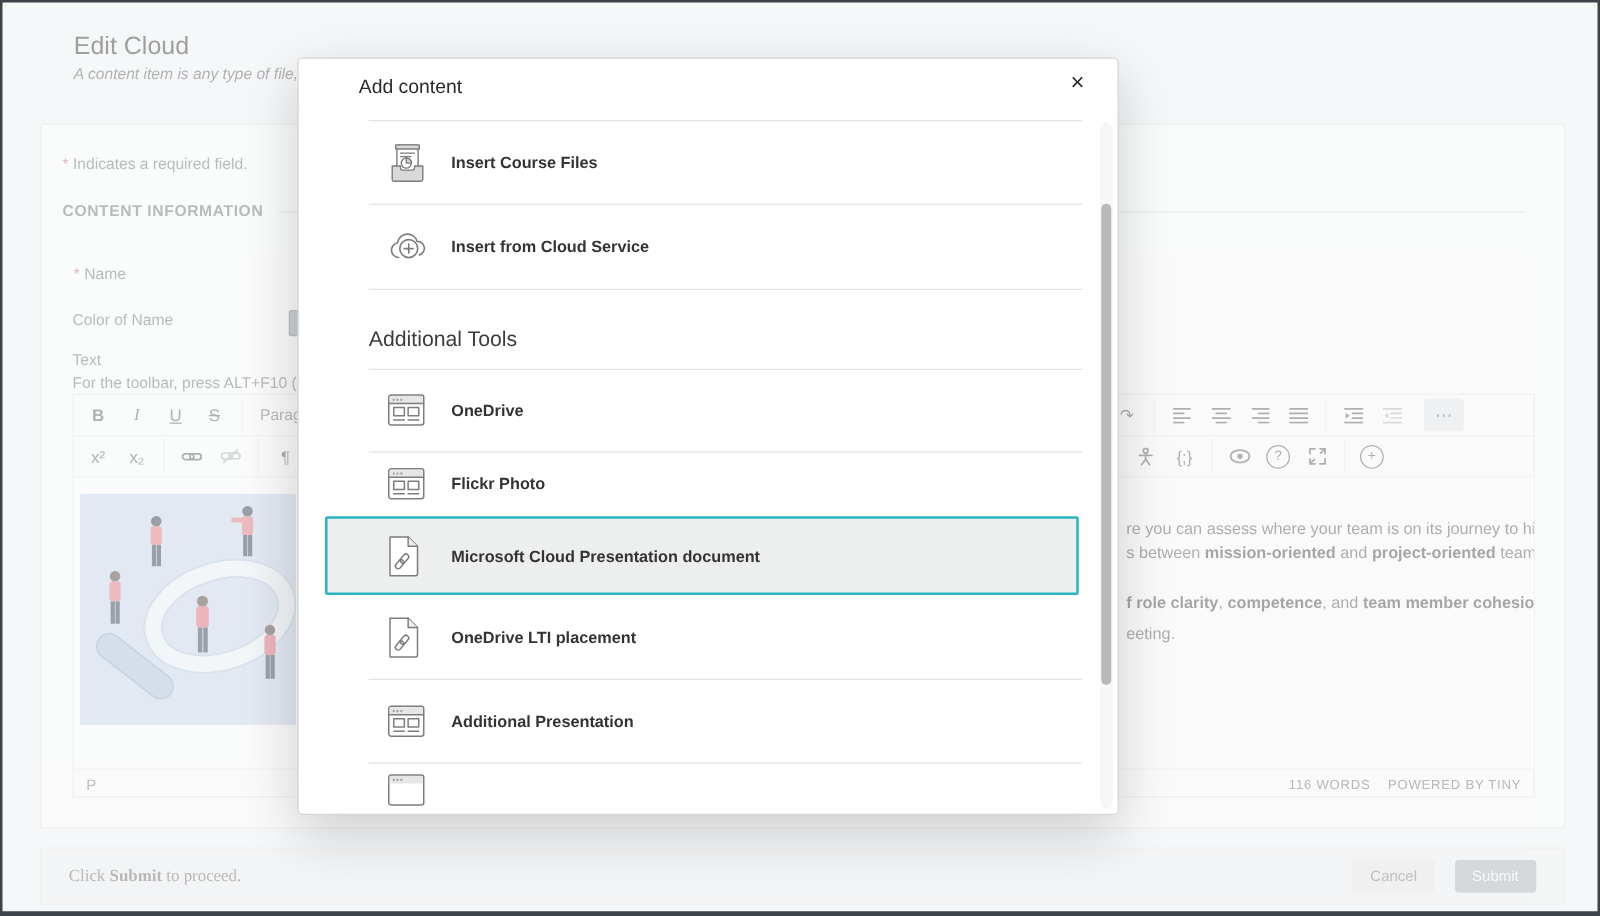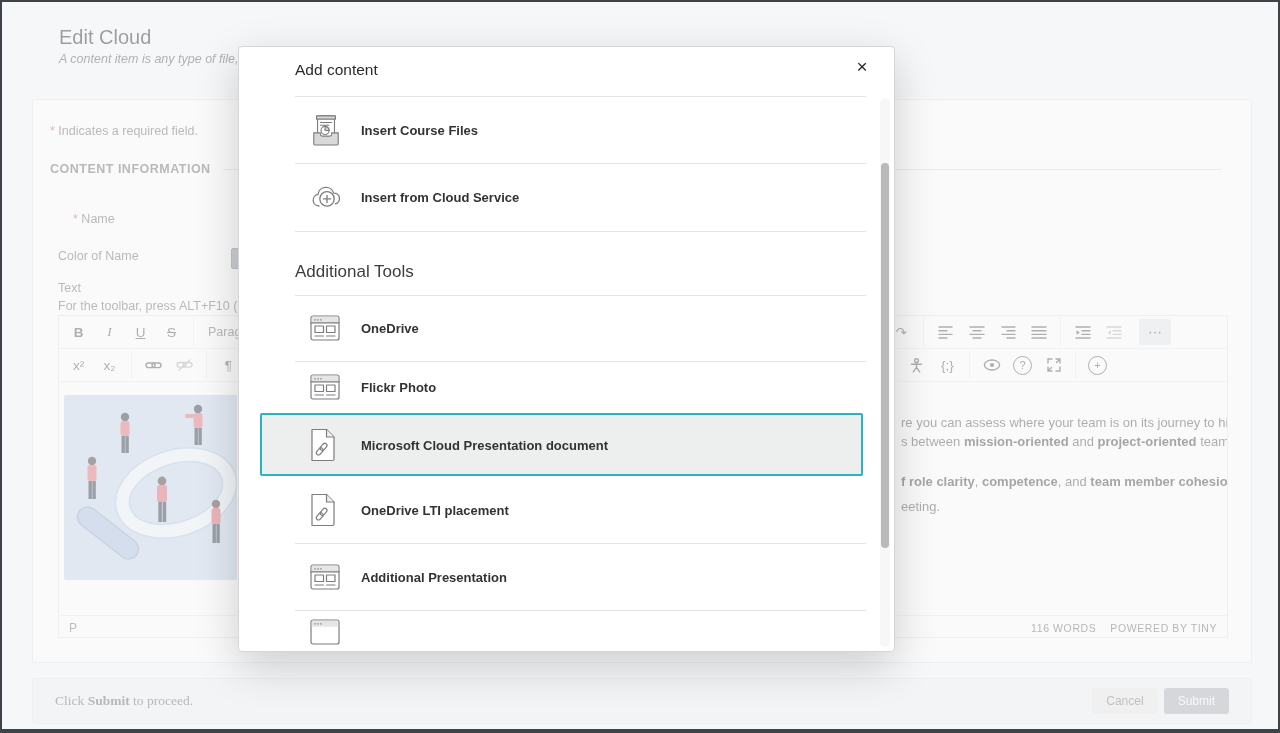--- a/index.html
+++ b/index.html
@@ -39,30 +39,30 @@
   .illus{position:absolute;left:5px;top:13px;width:173px;height:185px;border-radius:2px;overflow:hidden}
   .ed-textline{position:absolute;font-size:13px;color:#555;white-space:nowrap}
   .ed-textline b{color:#444}
   .ed-status{position:relative;height:24px;border-top:1px solid #ececec;display:flex;align-items:center;padding:0 10px;box-sizing:border-box}
   .ed-status .p{font-size:12px;color:#777}
   .ed-status .wc{margin-left:auto;font-size:10.5px;letter-spacing:.6px;color:#6a6a6a}
   .ed-status .wc span{margin-left:14px}
   
   .footer{position:absolute;left:30px;top:676px;width:1220px;height:46px;background:#f1f1f2;border:1px solid #e6e6e7;border-radius:3px;box-sizing:border-box;display:flex;align-items:center;padding:0 22px}
   .foot-hint{font-family:"Liberation Serif",serif;font-size:13.5px;color:#6d6d6d}
-  .foot-btns{margin-left:auto;display:flex;gap:6px}
+  .foot-btns{margin-left:auto;display:flex;gap:16px}
   .btn{height:26px;padding:0 14px;border-radius:3px;font-size:12px;display:flex;align-items:center;border:none}
   .btn-cancel{background:#e9e9ea;color:#7e7e7e}
   .btn-submit{background:#aeb2b6;color:#fbfbfb}
   
   .modal{position:absolute;left:236px;top:44px;width:657px;height:606px;background:#fff;
     border:1px solid #d6d6d6;border-radius:4px;box-shadow:0 14px 44px rgba(0,0,0,.18);
     overflow:hidden;z-index:5;box-sizing:border-box}
   .m-header{height:49px;position:relative}
-  .m-title{position:absolute;left:56px;top:14px;font-size:15.5px;color:#2b2b2b}
+  .m-title{position:absolute;left:48px;top:14px;font-size:15.5px;color:#2b2b2b}
   .m-close{position:absolute;right:20px;top:8px;font-size:19px;color:#2b2b2b;width:24px;height:24px;display:flex;align-items:center;justify-content:center;cursor:pointer}
   .m-row{position:relative;box-sizing:border-box}
   .m-row.line::before{content:"";position:absolute;left:56px;right:28px;top:0;height:1px;background:#e3e3e3}
   .m-icon{position:absolute;left:71px;top:50%;transform:translateY(-50%);display:flex}
   .m-icon svg{stroke:#7d7d7d;stroke-width:1.2;fill:#fff;stroke-linejoin:round;stroke-linecap:round}
   .m-label{position:absolute;left:122px;top:50%;transform:translateY(-50%);font-size:13px;font-weight:bold;color:#333;white-space:nowrap}
   .h67{height:67px}.h68{height:68px}.h66{height:66px}.h71{height:52px}
   .m-section{position:relative;height:64px}
   .m-section::before{content:"";position:absolute;left:56px;right:28px;top:0;height:1px;background:#e3e3e3}
   .m-section-label{position:absolute;left:56px;bottom:13px;font-size:17px;color:#3d3d3d}
@@ -82,21 +82,21 @@
   <div class="pg-title">Edit Cloud</div>
   <div class="pg-subtitle">A content item is any type of file, text, image</div>
 
   <div class="panel">
     <div class="req-note"><span class="req-star">*</span><span> Indicates a required field.</span></div>
     <div class="sect-head">
       <span class="t">CONTENT INFORMATION</span>
       <span class="rule"></span>
     </div>
 
-    <div class="lbl" style="left:40px;top:112px"><span class="req-star">*</span> <span>Name</span></div>
+    <div class="lbl" style="left:26px;top:112px"><span class="req-star">*</span> <span>Name</span></div>
     <div class="lbl" style="left:25px;top:149px">Color of Name</div>
     <div class="swatch"></div>
     <div class="lbl" style="left:25px;top:181px">Text</div>
     <div class="lbl" style="left:25px;top:199px">For the toolbar, press ALT+F10 (PC) o</div>
 
     <div class="editor">
 
       <div class="tb-row">
         <div class="tb-group">
           <span class="tbtn b-bold">B</span>

